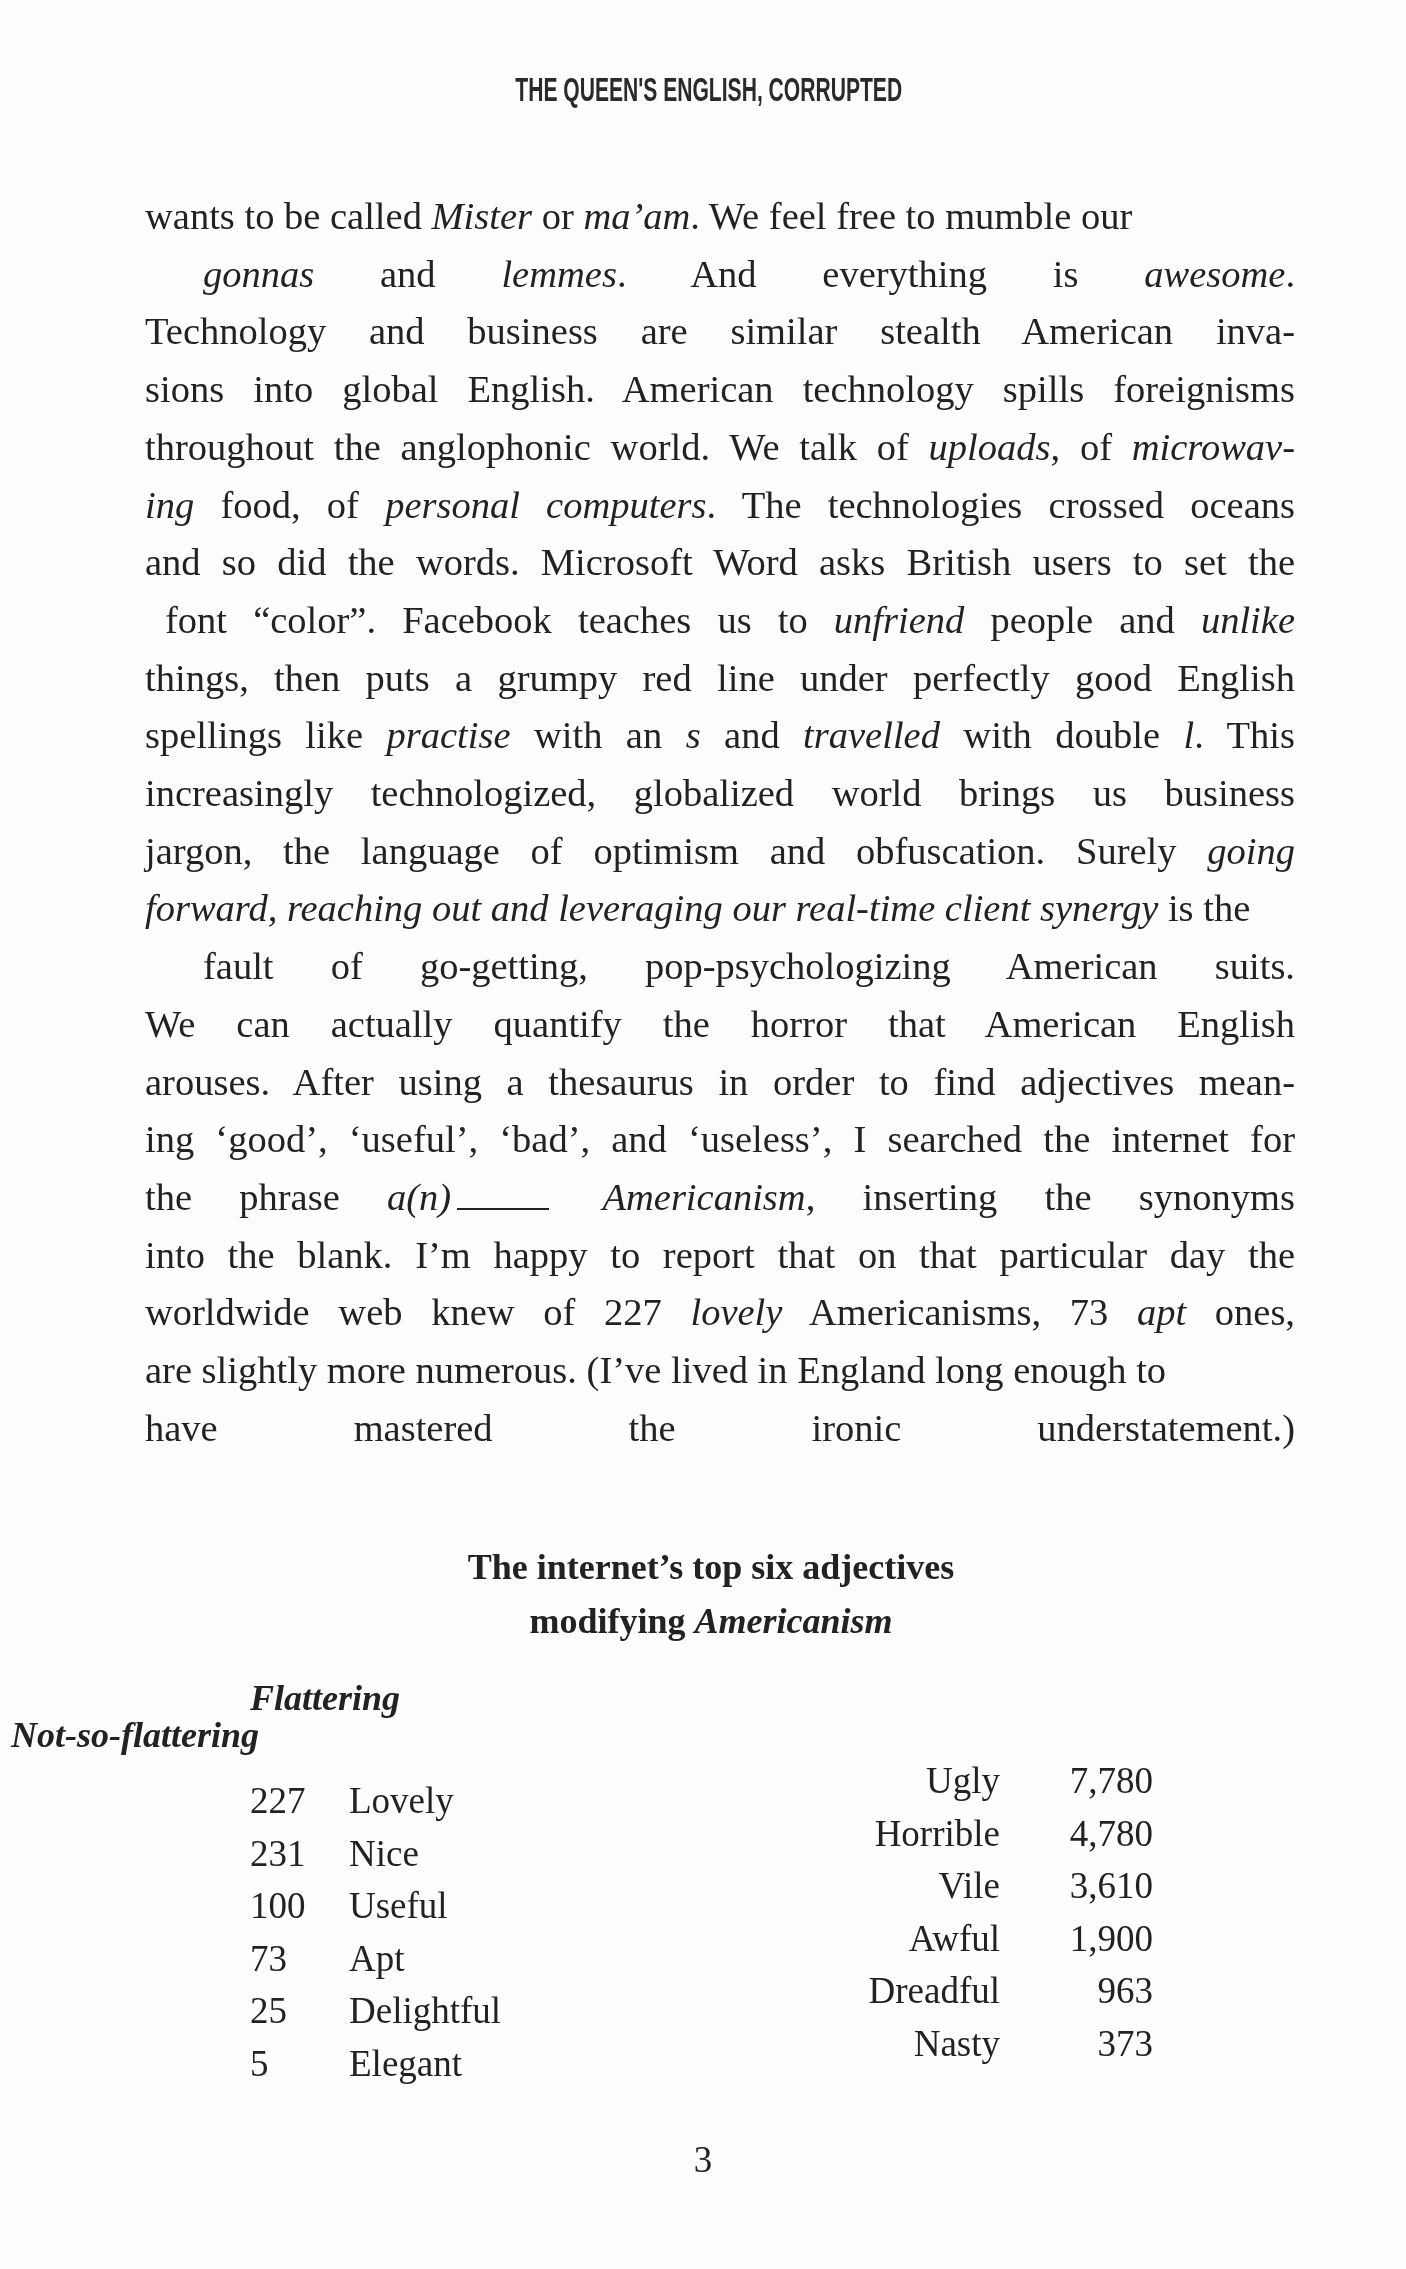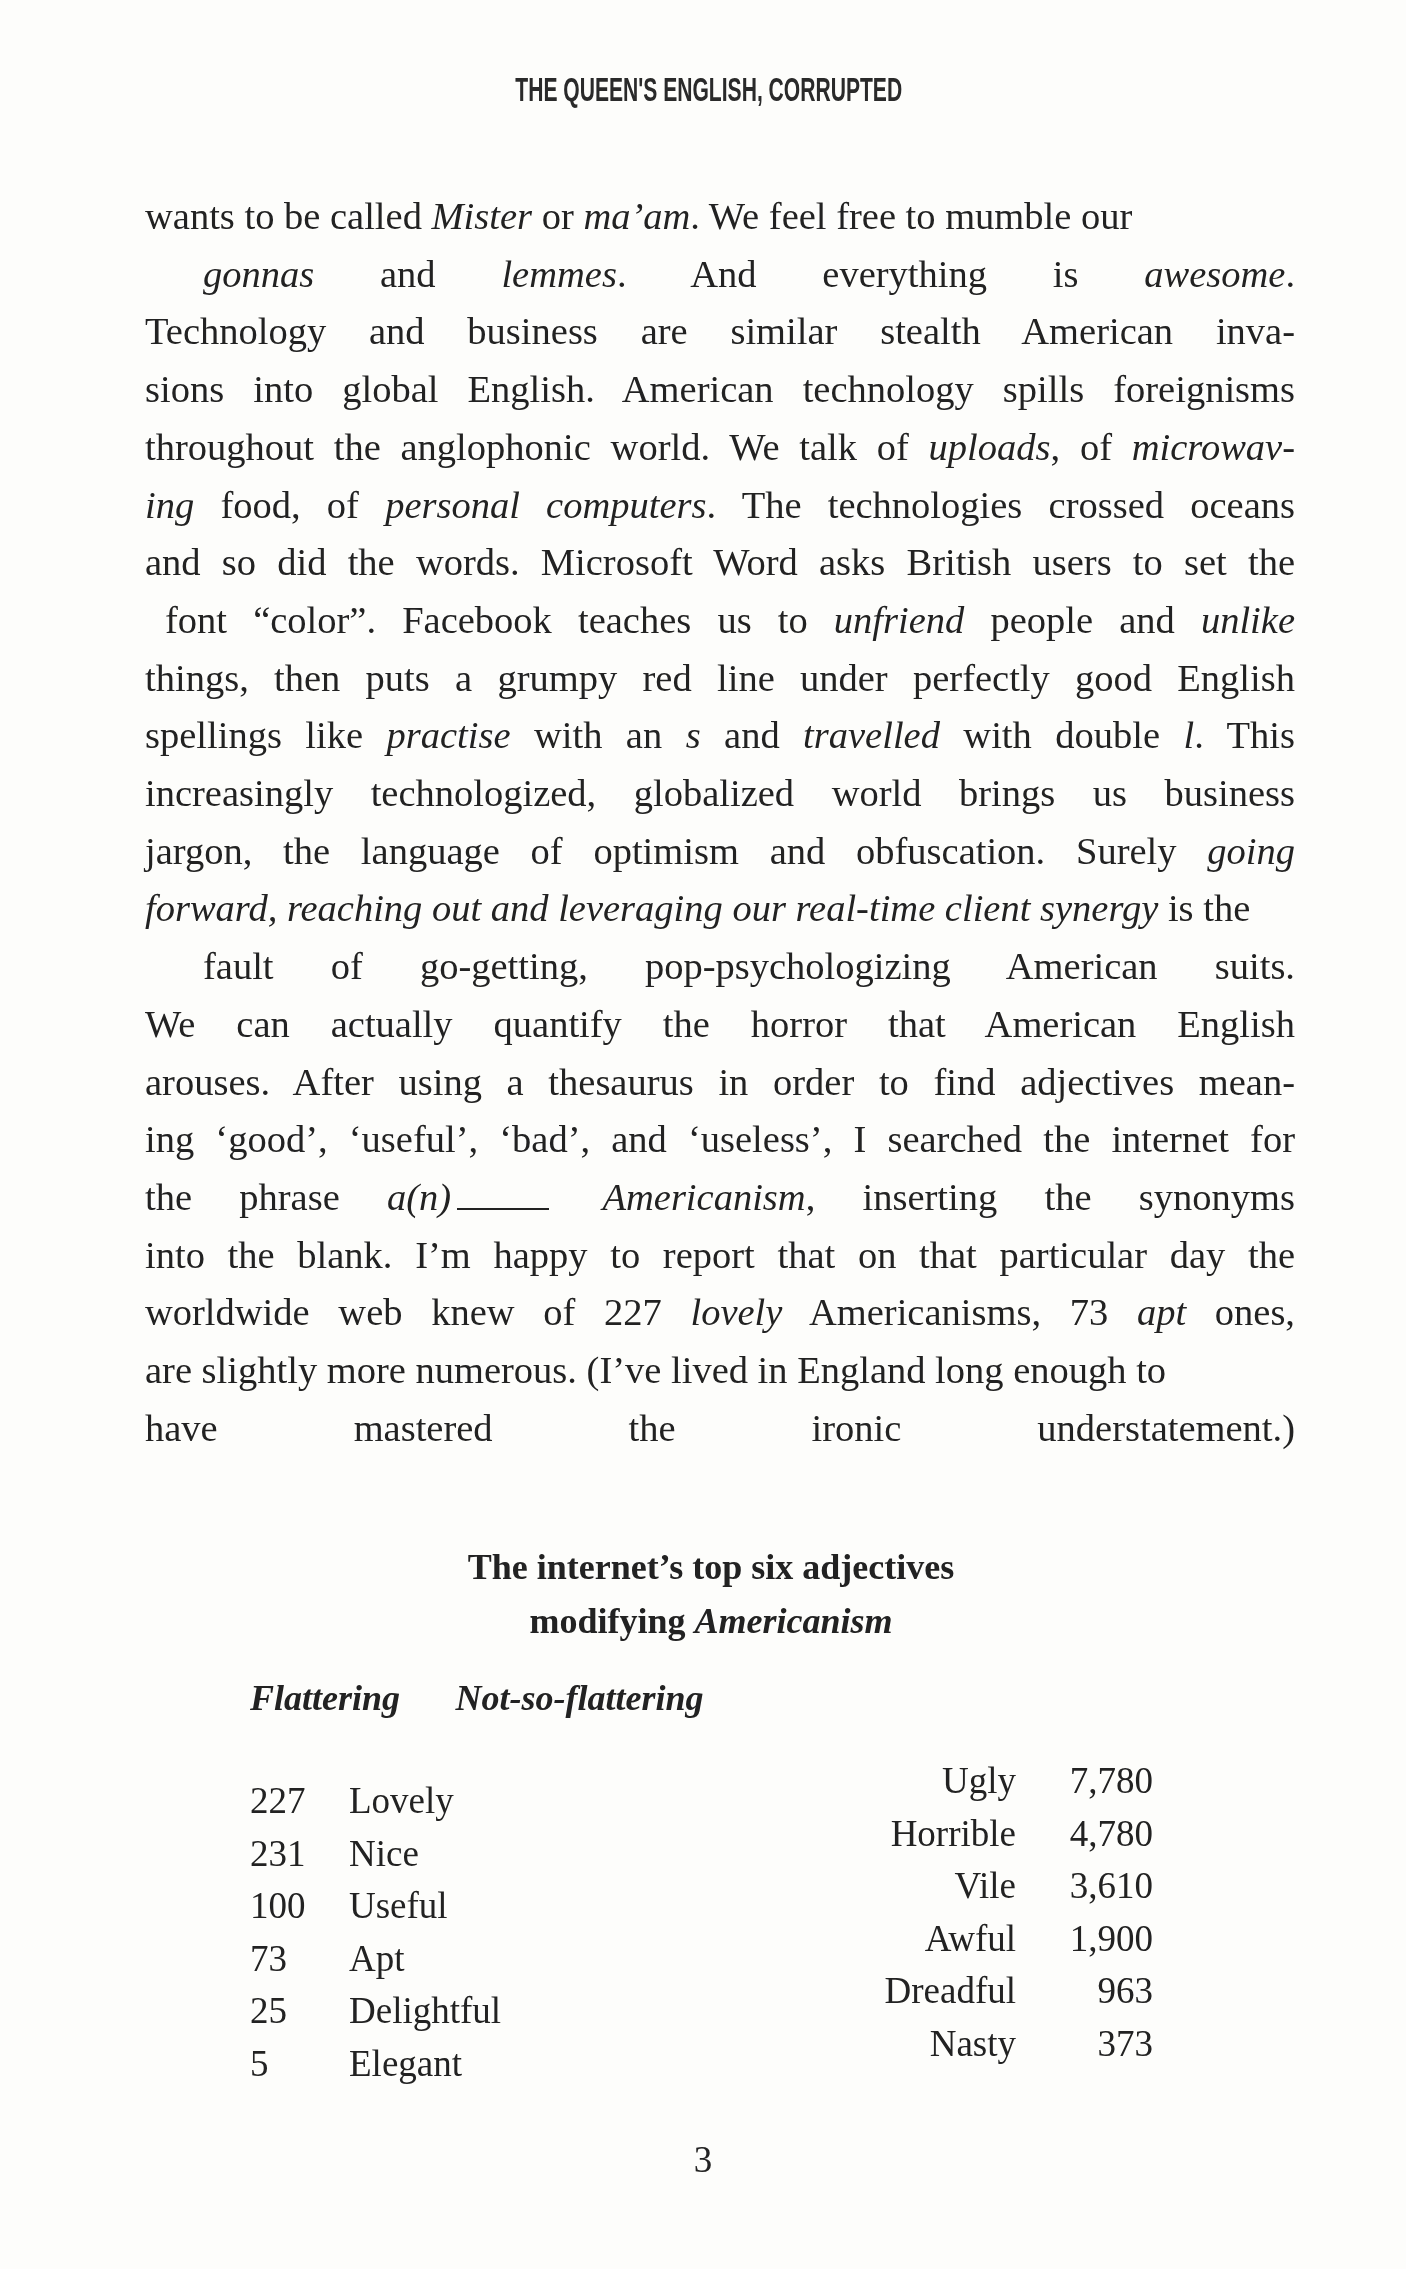--- a/index.html
+++ b/index.html
@@ -32,28 +32,28 @@
   .body-text .line { display: block; text-align: justify; text-align-last: justify; white-space: nowrap; overflow: visible; }
   .body-text .line.last { text-align-last: left; }
   i { font-style: italic; }
   .blank { display: inline-block; width: 92px; border-bottom: 2px solid #222; height: 28px; vertical-align: baseline; margin: 0 6px; }
   .caption {
     position: absolute; left: 8px; width: 1406px; top: 1540px;
     text-align: center; font-weight: bold; font-size: 36px; line-height: 54px;
   }
   .col-head { position: absolute; top: 1677px; font-weight: bold; font-style: italic; font-size: 36px; }
   .col-head.left { left: 250px; }
-  .col-head.right { left: 3px; width: 1153px; text-align: center; }
+  .col-head.right { left: 11px; width: 1153px; text-align: left; margin-top: 37px; }
   .table { position: absolute; top: 1755px; font-size: 37px; line-height: 52.5px; }
   .table .row { position: relative; height: 52.5px; }
   .left-table { left: 250px; width: 400px; margin-top: 20px; }
   .left-table .num { position: absolute; left: 0; }
   .left-table .word { position: absolute; left: 99px; }
   .right-table { left: 700px; width: 453px; }
-  .right-table .word { position: absolute; right: 137px; }
+  .right-table .word { position: absolute; right: 153px; }
   .right-table .num { position: absolute; right: 0; }
   .page-num { position: absolute; left: 0; width: 1406px; top: 2138px; text-align: center; font-size: 37px; }
 </style>
 </head>
 <body>
 
 <div class="running-head">THE QUEEN'S ENGLISH, CORRUPTED</div>
 
 <div class="body-text" id="body-text">
     <div class="line last" style="white-space: normal;"><span>wants to be called </span><i>Mister</i><span> or </span><i>ma’am</i><span>. We feel free to mumble our</span></div>

